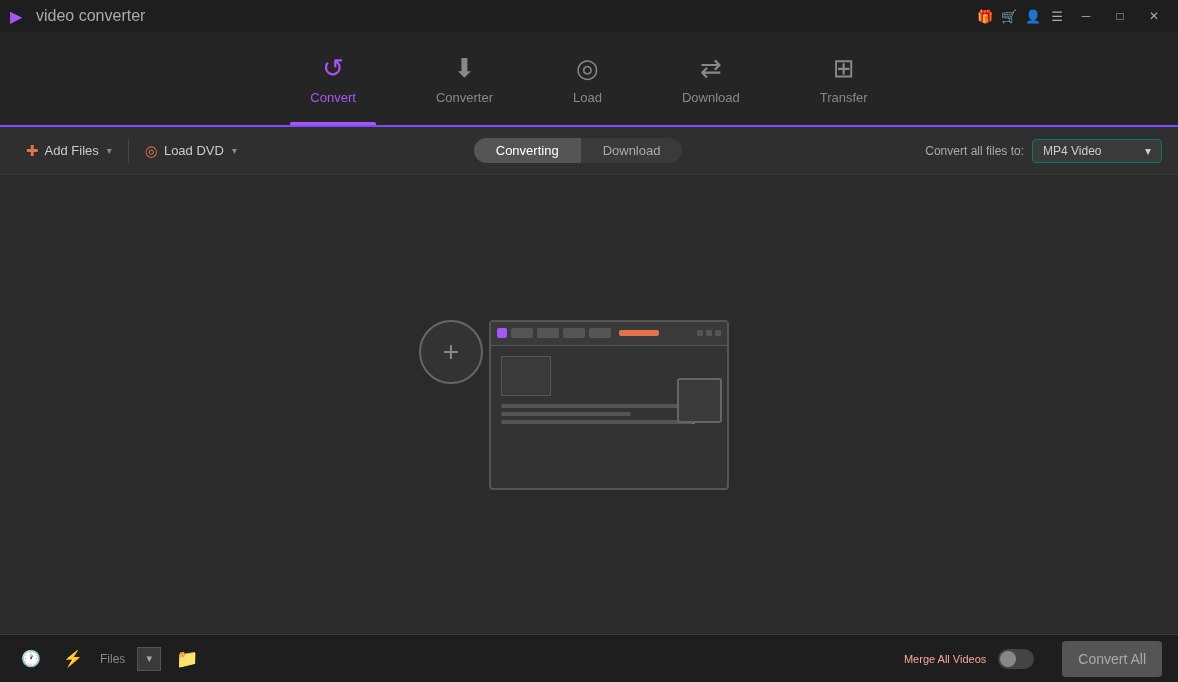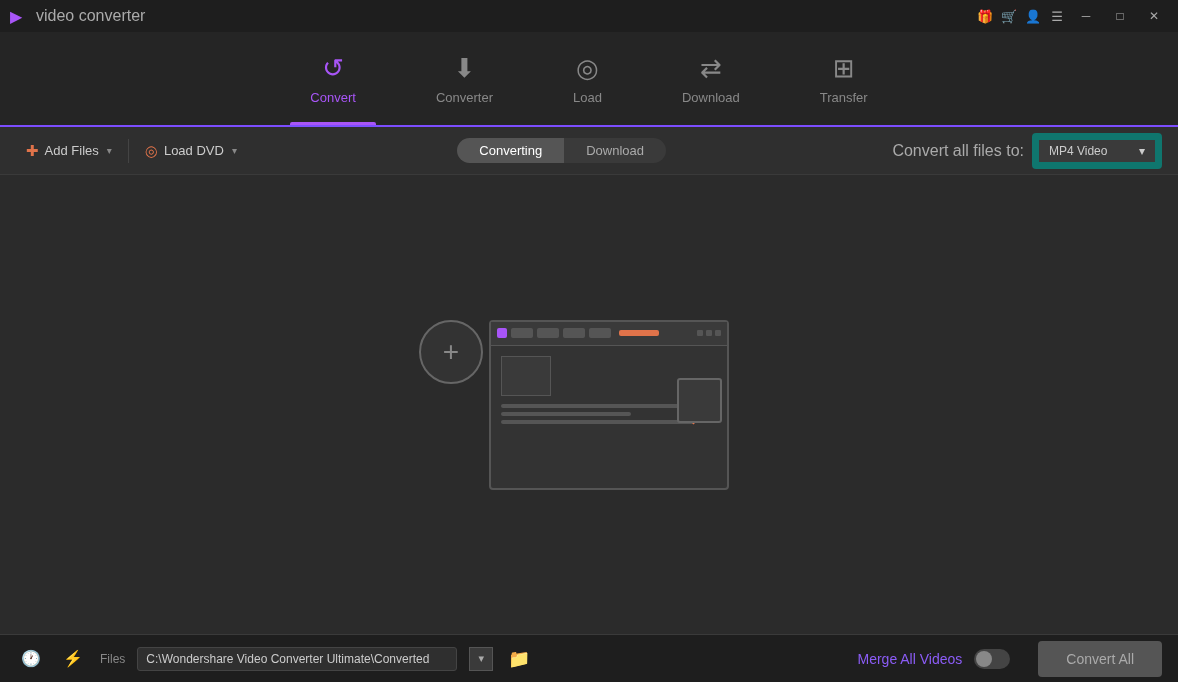--- a/index.html
+++ b/index.html
@@ -165,26 +165,26 @@
     .tab-btn:last-child { border-radius: 0 20px 20px 0; }
 
     
     #convert-all-row {
       display: flex;
       align-items: center;
       margin-left: auto;
       gap: 8px;
     }
     #convert-all-label {
-      font-size: 16px;
+      font-size: 12px;
       color: #aaa;
     }
     #format-dropdown {
       background: #3a3a3a;
-      border: 7px solid #0f766e;
+      border: 1px solid #0f766e;
       color: #ccc;
       padding: 4px 10px;
       border-radius: 4px;
       font-size: 12px;
       cursor: pointer;
       display: flex;
       align-items: center;
       gap: 6px;
       min-width: 130px;
     }
@@ -382,22 +382,22 @@
       width: 28px;
       height: 28px;
       display: flex;
       align-items: center;
       justify-content: center;
       cursor: pointer;
       color: #e0734a;
       font-size: 18px;
     }
     #merge-label {
-      font-size: 14px;
-      color: #8b5cf6;
+      font-size: 11px;
+      color: #fca5a5;
       margin-left: auto;
     }
     #merge-toggle {
       width: 36px;
       height: 20px;
       background: #444;
       border-radius: 10px;
       position: relative;
       cursor: pointer;
       display: flex;
@@ -409,21 +409,21 @@
       border-radius: 50%;
       background: #888;
       position: absolute;
       left: 2px;
       transition: left 0.2s;
     }
     #convert-all-btn {
       background: #555;
       color: #aaa;
       border: none;
-      padding: 10px 28px;
+      padding: 10px 16px;
       font-size: 14px;
       border-radius: 4px;
       cursor: pointer;
       margin-left: 16px;
       white-space: nowrap;
     }
   </style>
 </head>
 <body>
 
@@ -524,21 +524,20 @@
         <div class="drag-file"></div>
       </div>
     </div>
   </div>
 </div>
 
 <div id="bottom-bar">
   <div class="bottom-icon-btn">🕐</div>
   <div class="bottom-icon-btn">⚡</div>
   <span id="output-label">Files</span>
-  <div id="output-path">C:\Wondershare Video Converter Ultimate\Converted</div>
   <div class="output-dropdown-btn">▾</div>
   <div class="output-folder-btn">📁</div>
 
   <span id="merge-label">Merge All Videos</span>
   <div id="merge-toggle">
     <div class="toggle-knob"></div>
   </div>
 
   <button id="convert-all-btn">Convert All</button>
 </div>

